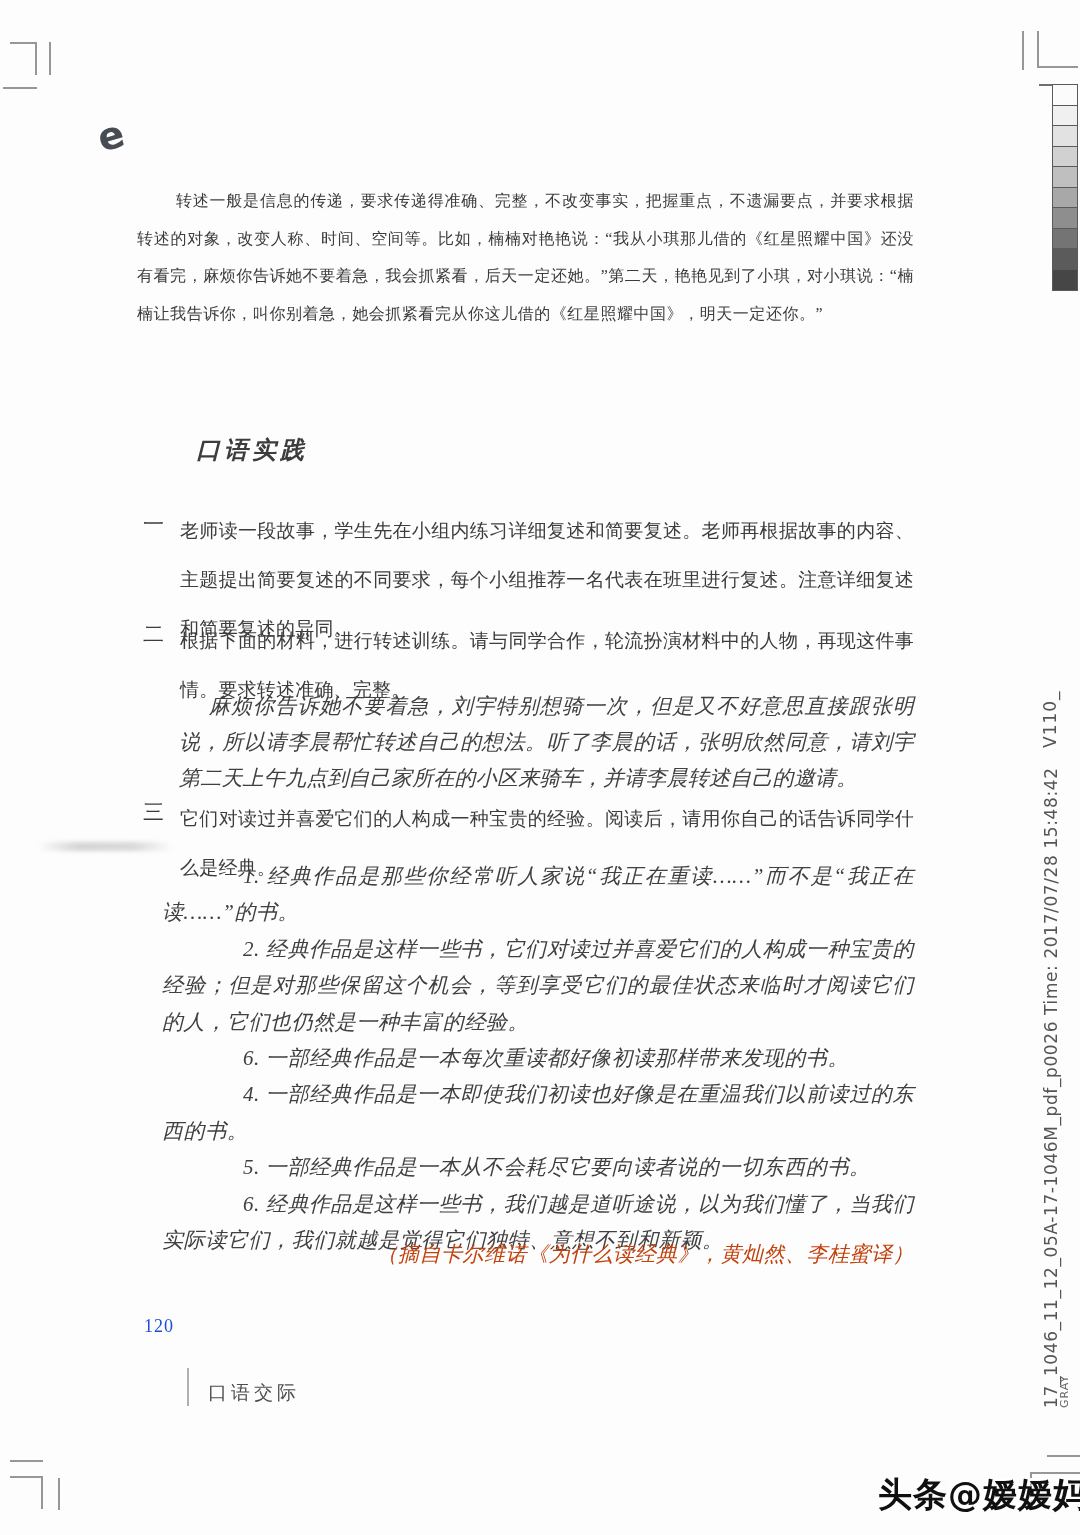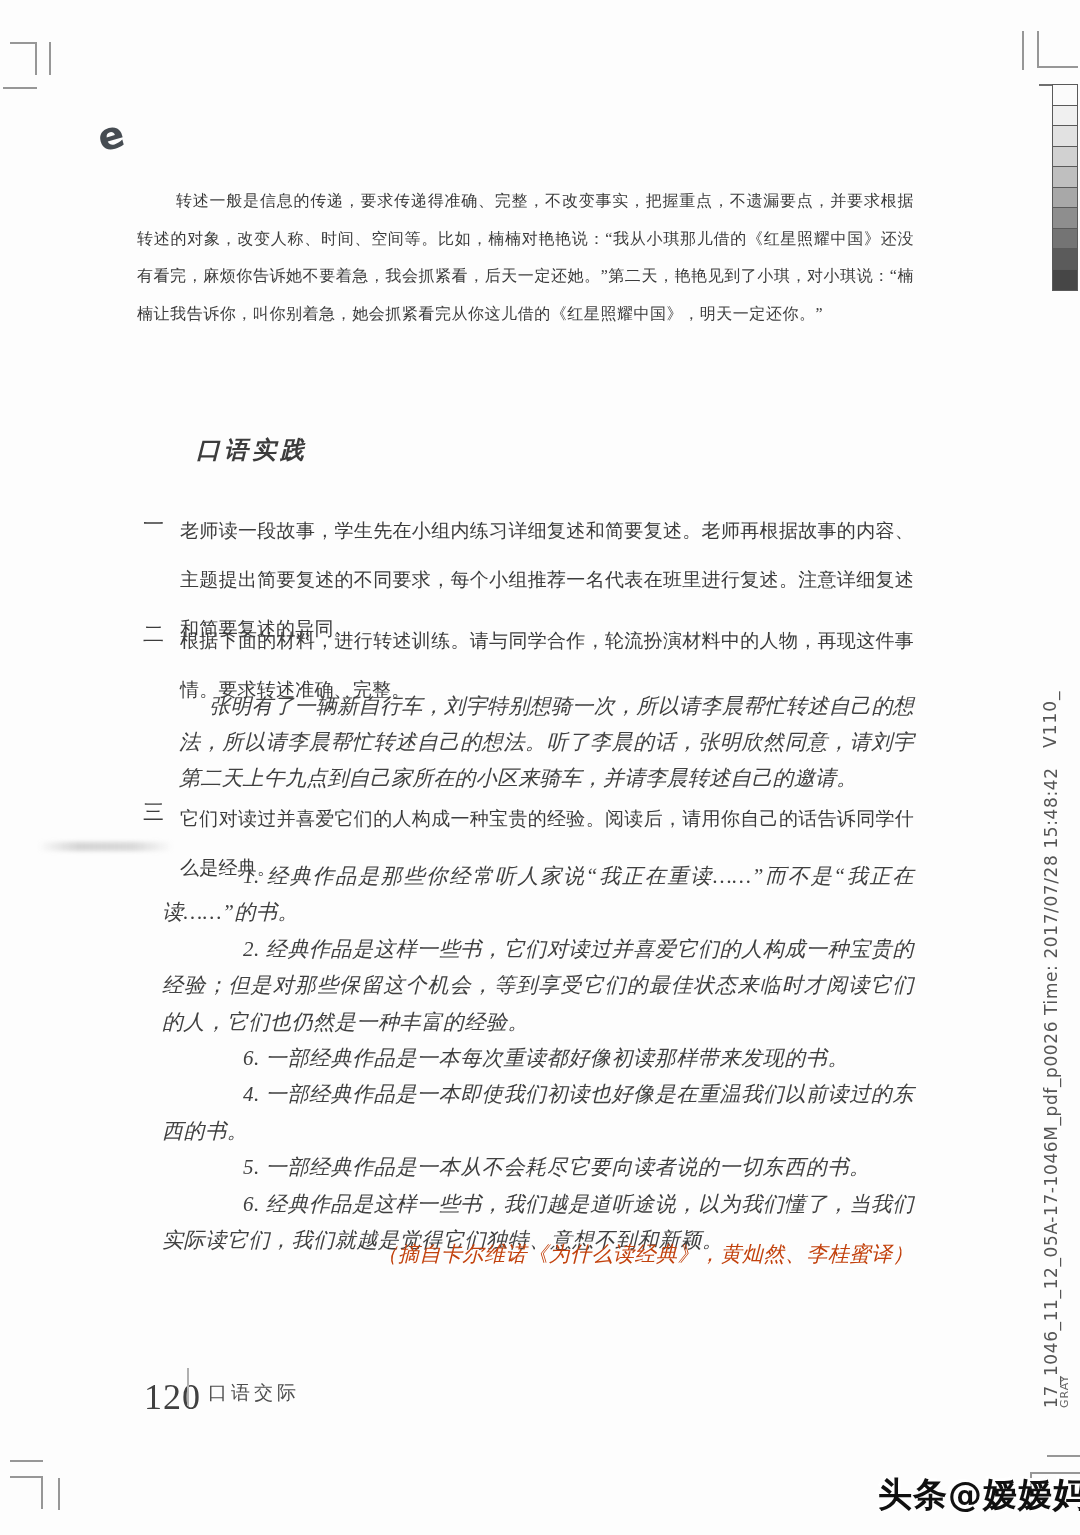--- a/index.html
+++ b/index.html
@@ -90,21 +90,21 @@
     font-size:21px; line-height:36.4px; text-align:justify;
     text-indent:81px; letter-spacing:0.6px;margin-left:25px;
   }
   .attribution {
     left:137px; top:1240px; width:777px;
     font-size:21px; font-style:italic; text-align:right;
     letter-spacing:0.5px; color:#c2410c;
   }
 
   
-  .page-number { left:144px; top:1376px; font-size:36px; color:#404040; letter-spacing:1px; }
+  .page-number { left:144px; top:1316px; font-size:18px; color:#1d4ed8; letter-spacing:1px; }
   .footer-divider { left:187px; top:1368px; width:2px; height:38px; background:#b0b0b0; }
   .footer-label { left:208px; top:1380px; font-size:19px; letter-spacing:4px; color:#4c4c4c; }
 
   
   .watermark {
     left:878px; top:1472px;
     font-family:"DejaVu Sans","Liberation Sans",sans-serif;
     font-size:34px; font-weight:bold; color:#101010; letter-spacing:1px;
     text-shadow:-3px -3px 0 rgba(255,255,255,0.95), 3px 3px 0 rgba(255,255,255,0.35);
     white-space:nowrap;
@@ -155,21 +155,21 @@
   <div class="exercise ex-one">
     <span class="ex-num">一</span>
     <p class="ex-text">老师读一段故事，学生先在小组内练习详细复述和简要复述。老师再根据故事的内容、主题提出简要复述的不同要求，每个小组推荐一名代表在班里进行复述。注意详细复述和简要复述的异同。</p>
   </div>
 
   <div class="exercise ex-two">
     <span class="ex-num">二</span>
     <p class="ex-text">根据下面的材料，进行转述训练。请与同学合作，轮流扮演材料中的人物，再现这件事情。要求转述准确、完整。</p>
   </div>
 
-  <p class="abs material">张明有了一辆新自行车，刘宇特别想骑一次，所以请李晨帮忙转述自己的想法，所以请李晨帮忙转述自己的想法。听了李晨的话，张明欣然同意，请刘宇第二天上午九点到自己家所在的小区来骑车，并请李晨转述自己的邀请。</p>
+  <p class="abs material">麻烦你告诉她不要着急，刘宇特别想骑一次，但是又不好意思直接跟张明说，所以请李晨帮忙转述自己的想法。听了李晨的话，张明欣然同意，请刘宇第二天上午九点到自己家所在的小区来骑车，并请李晨转述自己的邀请。</p>
 
   <div class="exercise ex-three">
     <span class="ex-num">三</span>
     <p class="ex-text">它们对读过并喜爱它们的人构成一种宝贵的经验。阅读后，请用你自己的话告诉同学什么是经典。</p>
   </div>
 
   <div class="abs classic-list">
     <p>1. 经典作品是那些你经常听人家说“我正在重读……”而不是“我正在读……”的书。</p>
     <p>2. 经典作品是这样一些书，它们对读过并喜爱它们的人构成一种宝贵的经验；但是对那些保留这个机会，等到享受它们的最佳状态来临时才阅读它们的人，它们也仍然是一种丰富的经验。</p>
     <p>6. 一部经典作品是一本每次重读都好像初读那样带来发现的书。</p>

